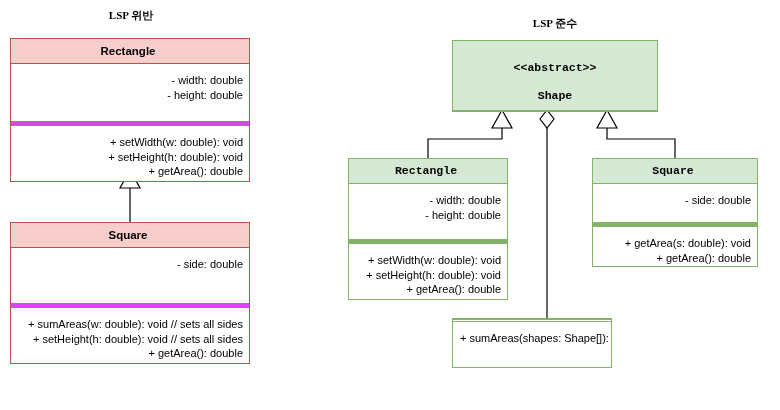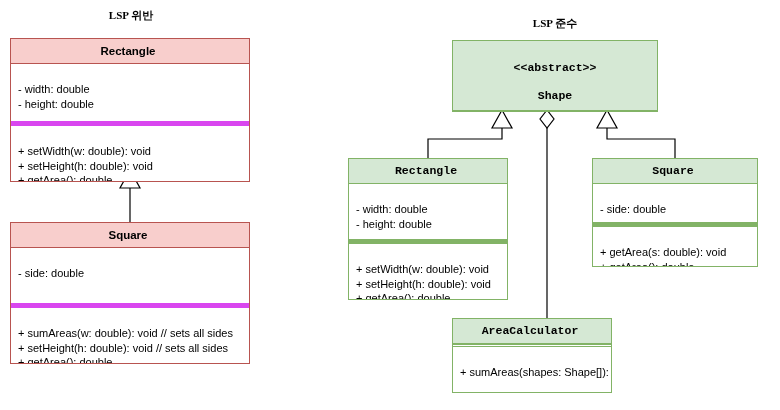--- a/index.html
+++ b/index.html
@@ -63,26 +63,27 @@
     white-space: pre-line;
   }
   .uml-class.green > .uml-header {
     background: #d5e8d4;
     border-bottom-color: #82b366;
     font-family: Liberation Mono, monospace;
   }
 
   .uml-compartment {
     box-sizing: border-box;
-    padding: 18px 6px 6px 7px;
+    padding: 9px 6px 6px 7px;
     font-size: 11px;
     line-height: 14.5px;
     color: #000000;
     white-space: nowrap;
     overflow: hidden;
+    text-align: right;
   }
   .uml-compartment.divided {
     border-top: 5px solid #d946ef;
   }
   .uml-class.green .uml-compartment.divided {
     border-top-color: #82b366;
   }
   .uml-line { white-space: nowrap; }
 
   
@@ -192,19 +193,18 @@
     <div class="uml-compartment uml-attrs">
       <div class="uml-line">- side: double</div>
     </div>
     <div class="uml-compartment uml-methods divided">
       <div class="uml-line">+ getArea(s: double): void</div>
       <div class="uml-line">+ getArea(): double</div>
     </div>
   </div>
 
   <div class="uml-class green" id="class-areacalculator">
-    <div class="uml-header">AreaCalculator</div>
     <div class="uml-compartment uml-methods divided">
       <div class="uml-line">+ sumAreas(shapes: Shape[]): doub</div>
     </div>
   </div>
 
 </div>
 
 </body></html>

